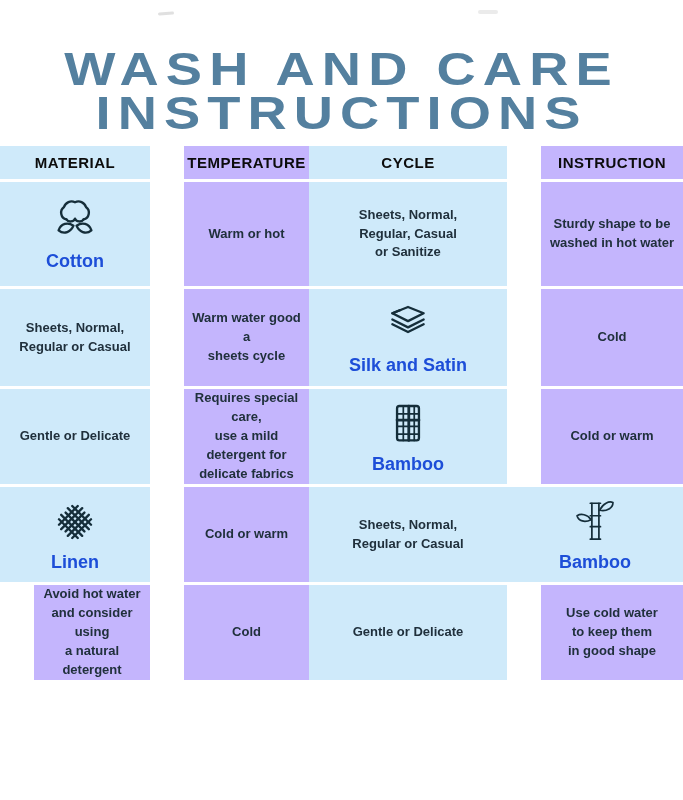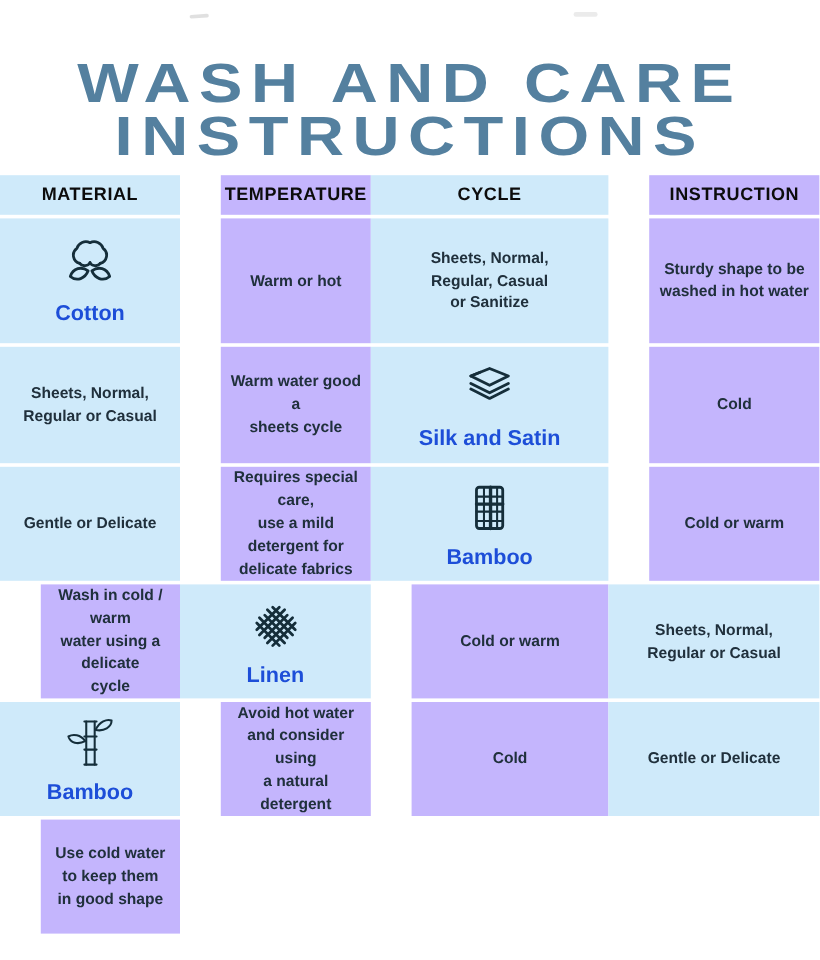--- a/index.html
+++ b/index.html
@@ -105,23 +105,20 @@
     <svg class="icon" viewBox="0 0 64 64">
       <rect x="18" y="9" width="28" height="44" rx="3"></rect>
       <path class="thin" d="M26 9 V 53 M40 9 V 53"></path>
       <path class="thick" d="M33 9 V 53"></path>
       <path class="thin" d="M18 19 H 46 M18 35 H 46 M18 45 H 46"></path>
       <path class="thick" d="M18 27 H 46"></path>
     </svg>
     <div class="mat-label">Bamboo</div>
   </div>
   <div class="cell dark  body-text">Cold or warm</div>
-  <div class="cell dark  body-text">Wash in cold / warm
-water using a delicate
-cycle</div>
 
   <div class="cell light">
     <svg class="icon" viewBox="0 0 64 64">
       <g class="thin" transform="rotate(45 32 32)">
         <path d="M20 15 V 49 M26 13 V 51 M32 15 V 49 M38 13 V 51 M44 15 V 49"></path>
         <path d="M15 20 H 49 M13 26 H 51 M15 32 H 49 M13 38 H 51 M15 44 H 49"></path>
       </g>
     </svg>
     <div class="mat-label">Linen</div>
   </div>

